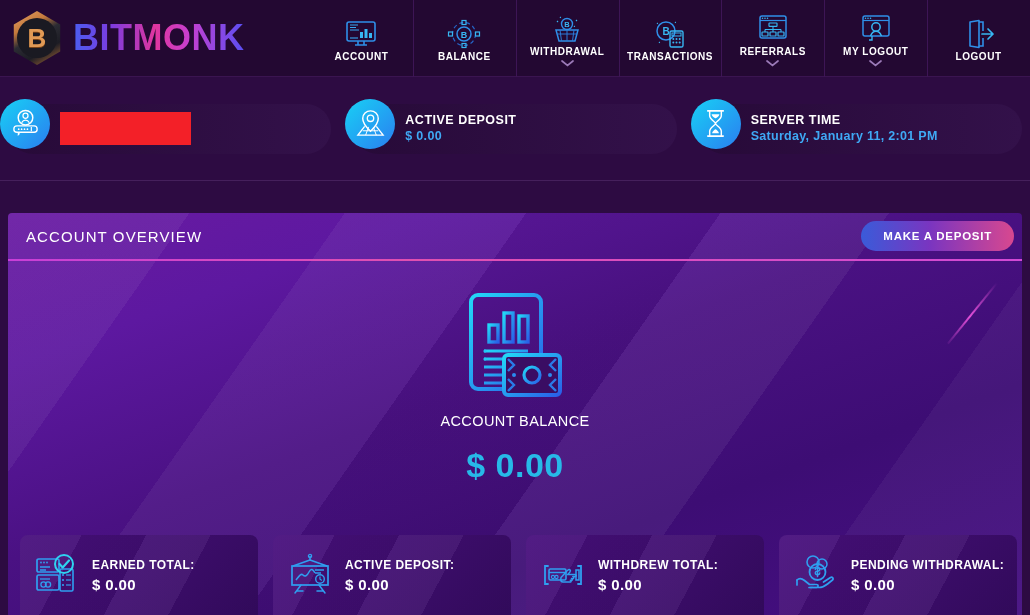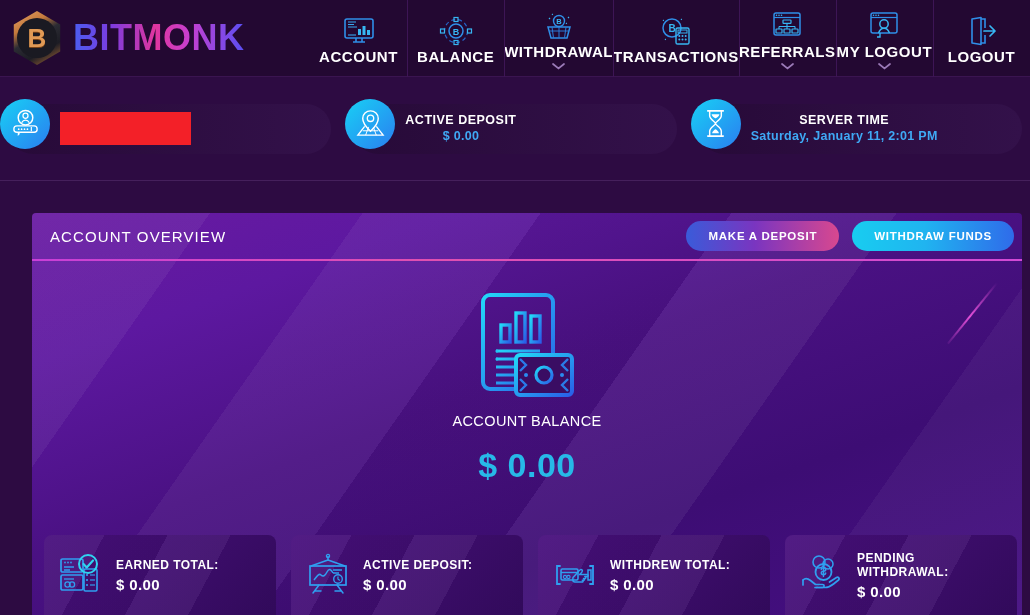--- a/index.html
+++ b/index.html
@@ -62,35 +62,34 @@
     cursor: pointer;
     padding-top: 4px;
   }
   .nav-item + .nav-item::before {
     content: "";
     position: absolute; left: 0; top: 0; bottom: 0;
     width: 1px; background: #3d1555;
   }
   .nav-icon { width: 34px; height: 30px; display: block; }
   .nav-label {
-    font-size: 15px; font-weight: bold; color: #ffffff;
+    font-size: 10px; font-weight: bold; color: #ffffff;
     letter-spacing: 0.55px; white-space: nowrap;
   }
   .caret { display: block; margin-top: 1px; }
 
   
   .infostrip {
     position: relative;
     height: 104px;
     background: #2d0b42;
     display: flex; align-items: center;
     padding: 0 8px;
     gap: 22px;
     border-bottom: 1px solid #45205c;
-    text-align: center;
   }
   .info-card {
     position: relative;
     flex: 1;
     height: 50px;
     background: linear-gradient(90deg,#270a38 0%,#33114a 100%);
     border-radius: 25px;
     display: flex; align-items: center;
     padding-left: 52px;
   }
@@ -110,21 +109,20 @@
     position: absolute;
     left: 8px; top: 213px; right: 8px; bottom: 0;
     border-radius: 4px 4px 0 0;
     overflow: hidden;
     background:
       linear-gradient(125deg, rgba(255,255,255,0.055) 0 14%, rgba(0,0,0,0) 14% 26%,
                               rgba(255,255,255,0.05) 26% 40%, rgba(0,0,0,0.05) 40% 55%,
                               rgba(255,255,255,0.06) 55% 68%, rgba(0,0,0,0) 68% 82%,
                               rgba(255,255,255,0.045) 82% 100%),
       linear-gradient(160deg,#6a1ba3 0%,#5d18a0 20%,#4a1183 45%,#3d0d74 70%,#450f82 100%);
-    margin-left: 24px;
   }
   .panel-head {
     position: relative;
     height: 46px;
     display: flex; align-items: center;
     padding: 0 8px 0 18px;
   }
   .panel-title {
     font-size: 15px; color: #ffffff; letter-spacing: 1.1px;
     font-weight: normal;
@@ -371,21 +369,20 @@
     </div>
 
   </div>
 
   <div class="panel">
 
     <div class="panel-head">
       <div class="panel-title">ACCOUNT OVERVIEW</div>
       <div class="panel-actions">
         <button class="btn btn-deposit">MAKE A DEPOSIT</button>
-        <button class="btn btn-withdraw">WITHDRAW FUNDS</button>
       </div>
     </div>
     <div class="panel-rule"></div>
 
     <div class="panel-body">
       <div class="ray"></div>
 
       <div class="balance-block">
         <svg class="balance-icon" viewBox="0 0 102 112">
           <defs>

